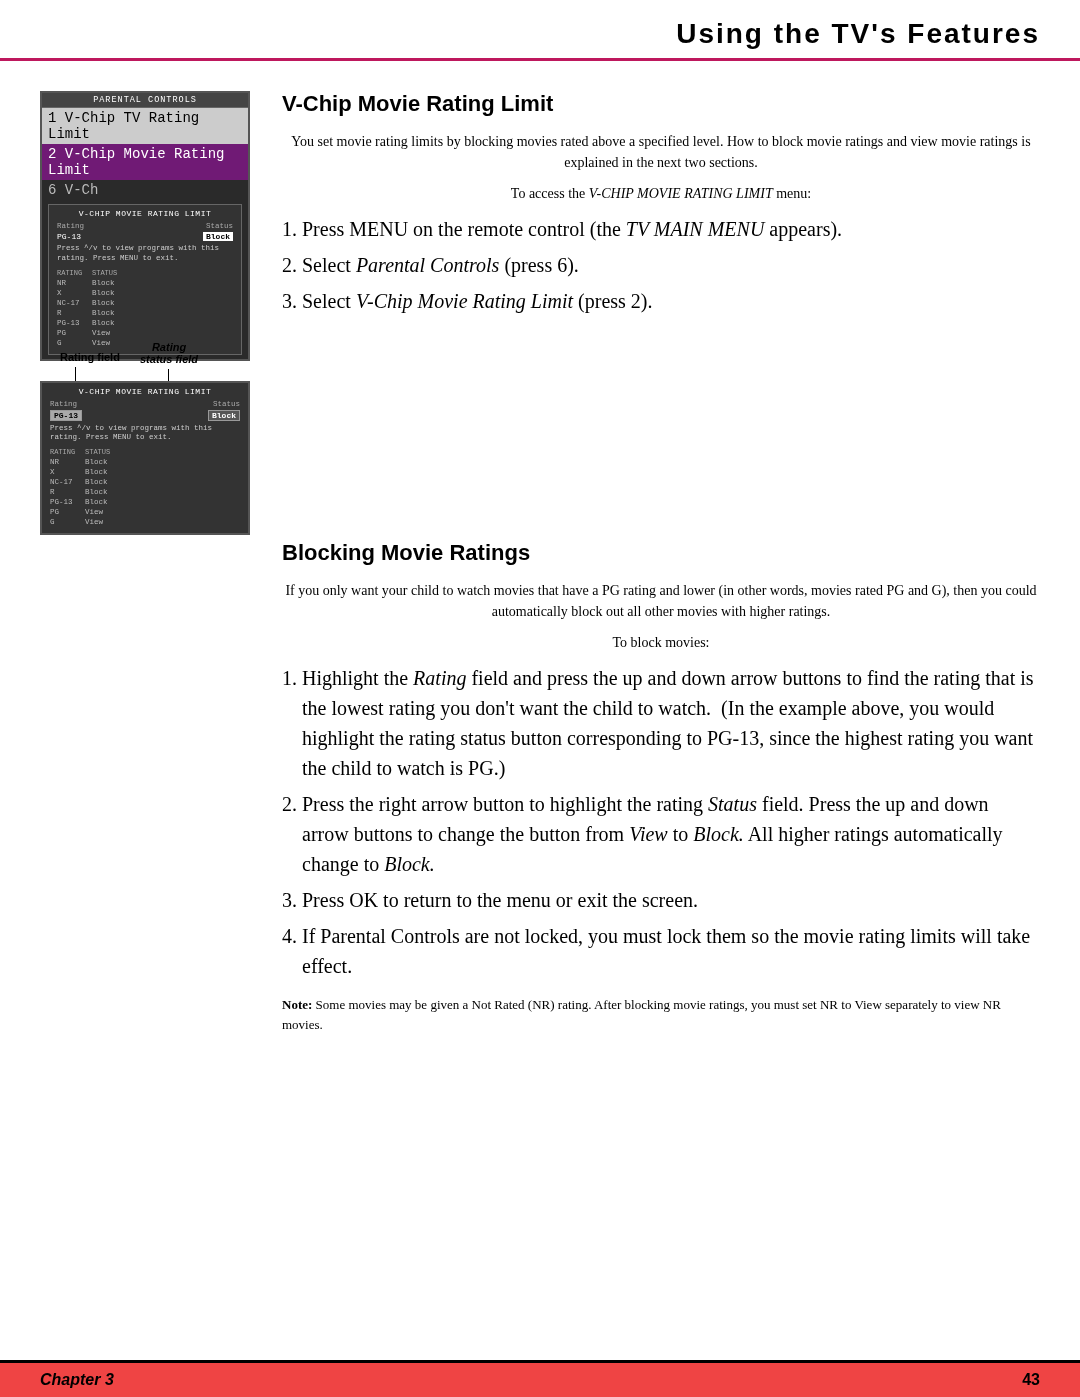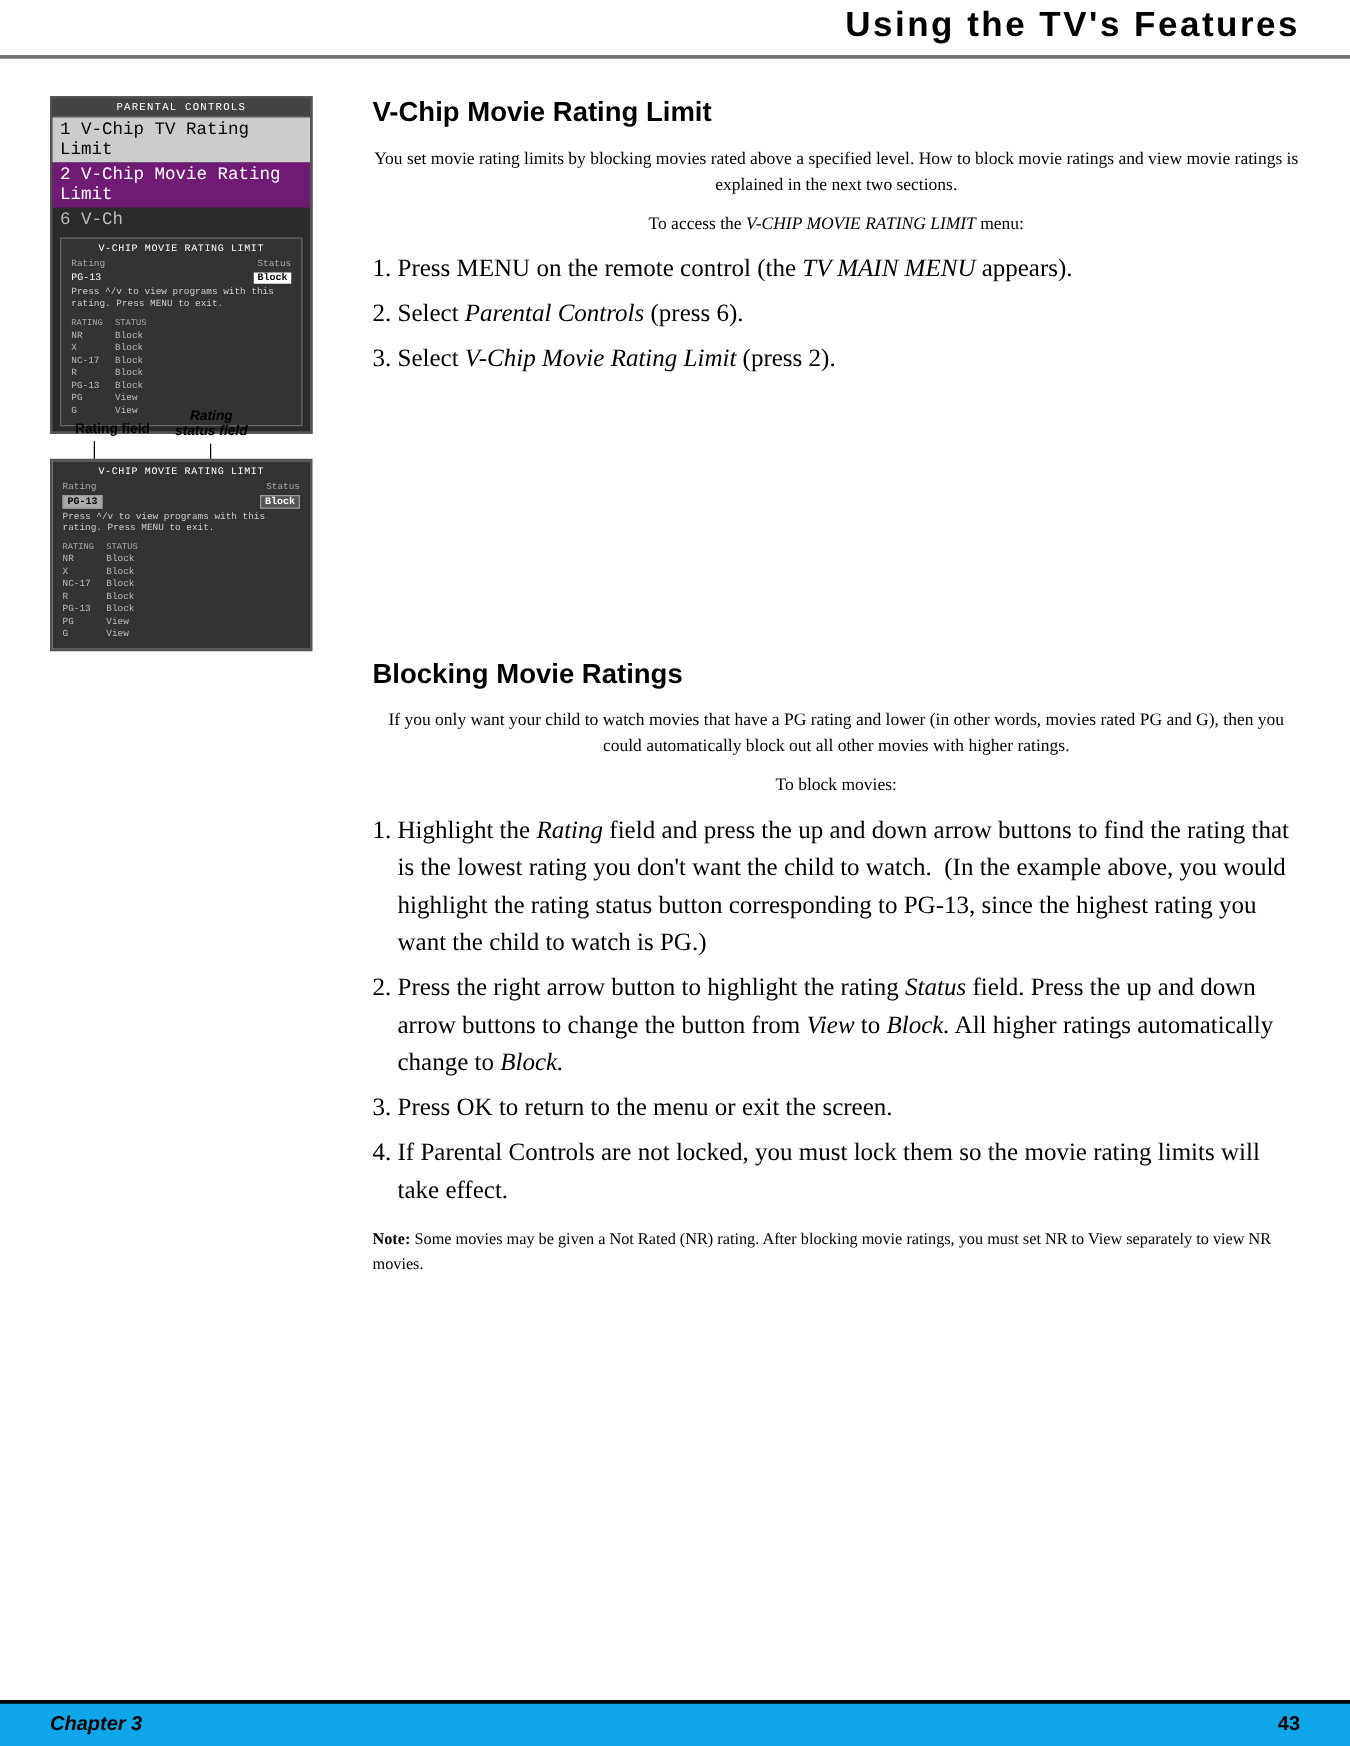--- a/index.html
+++ b/index.html
@@ -8,38 +8,38 @@
       min-height: 1397px;
       background: #fff;
       font-family: 'Times New Roman', Times, serif;
       color: #000;
       position: relative;
     }
 
     
     .page-header {
       background: #fff;
-      padding: 4px 40px 0 40px;
+      padding: 18px 40px 0 40px;
       text-align: right;
-      border-bottom: 3px solid #737373;
+      border-bottom: 3px solid #be185d;
       padding-bottom: 8px;
     }
     .page-header h1 {
       font-family: Arial, Helvetica, sans-serif;
       font-size: 28px;
       font-weight: bold;
       letter-spacing: 2px;
       color: #000;
     }
 
     
     .main-content {
       display: flex;
       padding: 30px 40px 20px 40px;
-      gap: 38px;
+      gap: 22px;
     }
 
     
     .left-column {
       width: 220px;
       flex-shrink: 0;
     }
 
     
     .right-column {
@@ -208,21 +208,21 @@
     .page-footer {
       position: absolute;
       bottom: 0;
       left: 0;
       right: 0;
       border-top: 3px solid #000;
       display: flex;
       justify-content: space-between;
       align-items: center;
       padding: 8px 40px;
-      background: #0ea5e9;
+      background: #ef4444;
     }
 
     .footer-chapter {
       font-family: Arial, Helvetica, sans-serif;
       font-size: 16px;
       font-weight: bold;
       font-style: italic;
     }
 
     .footer-page {

